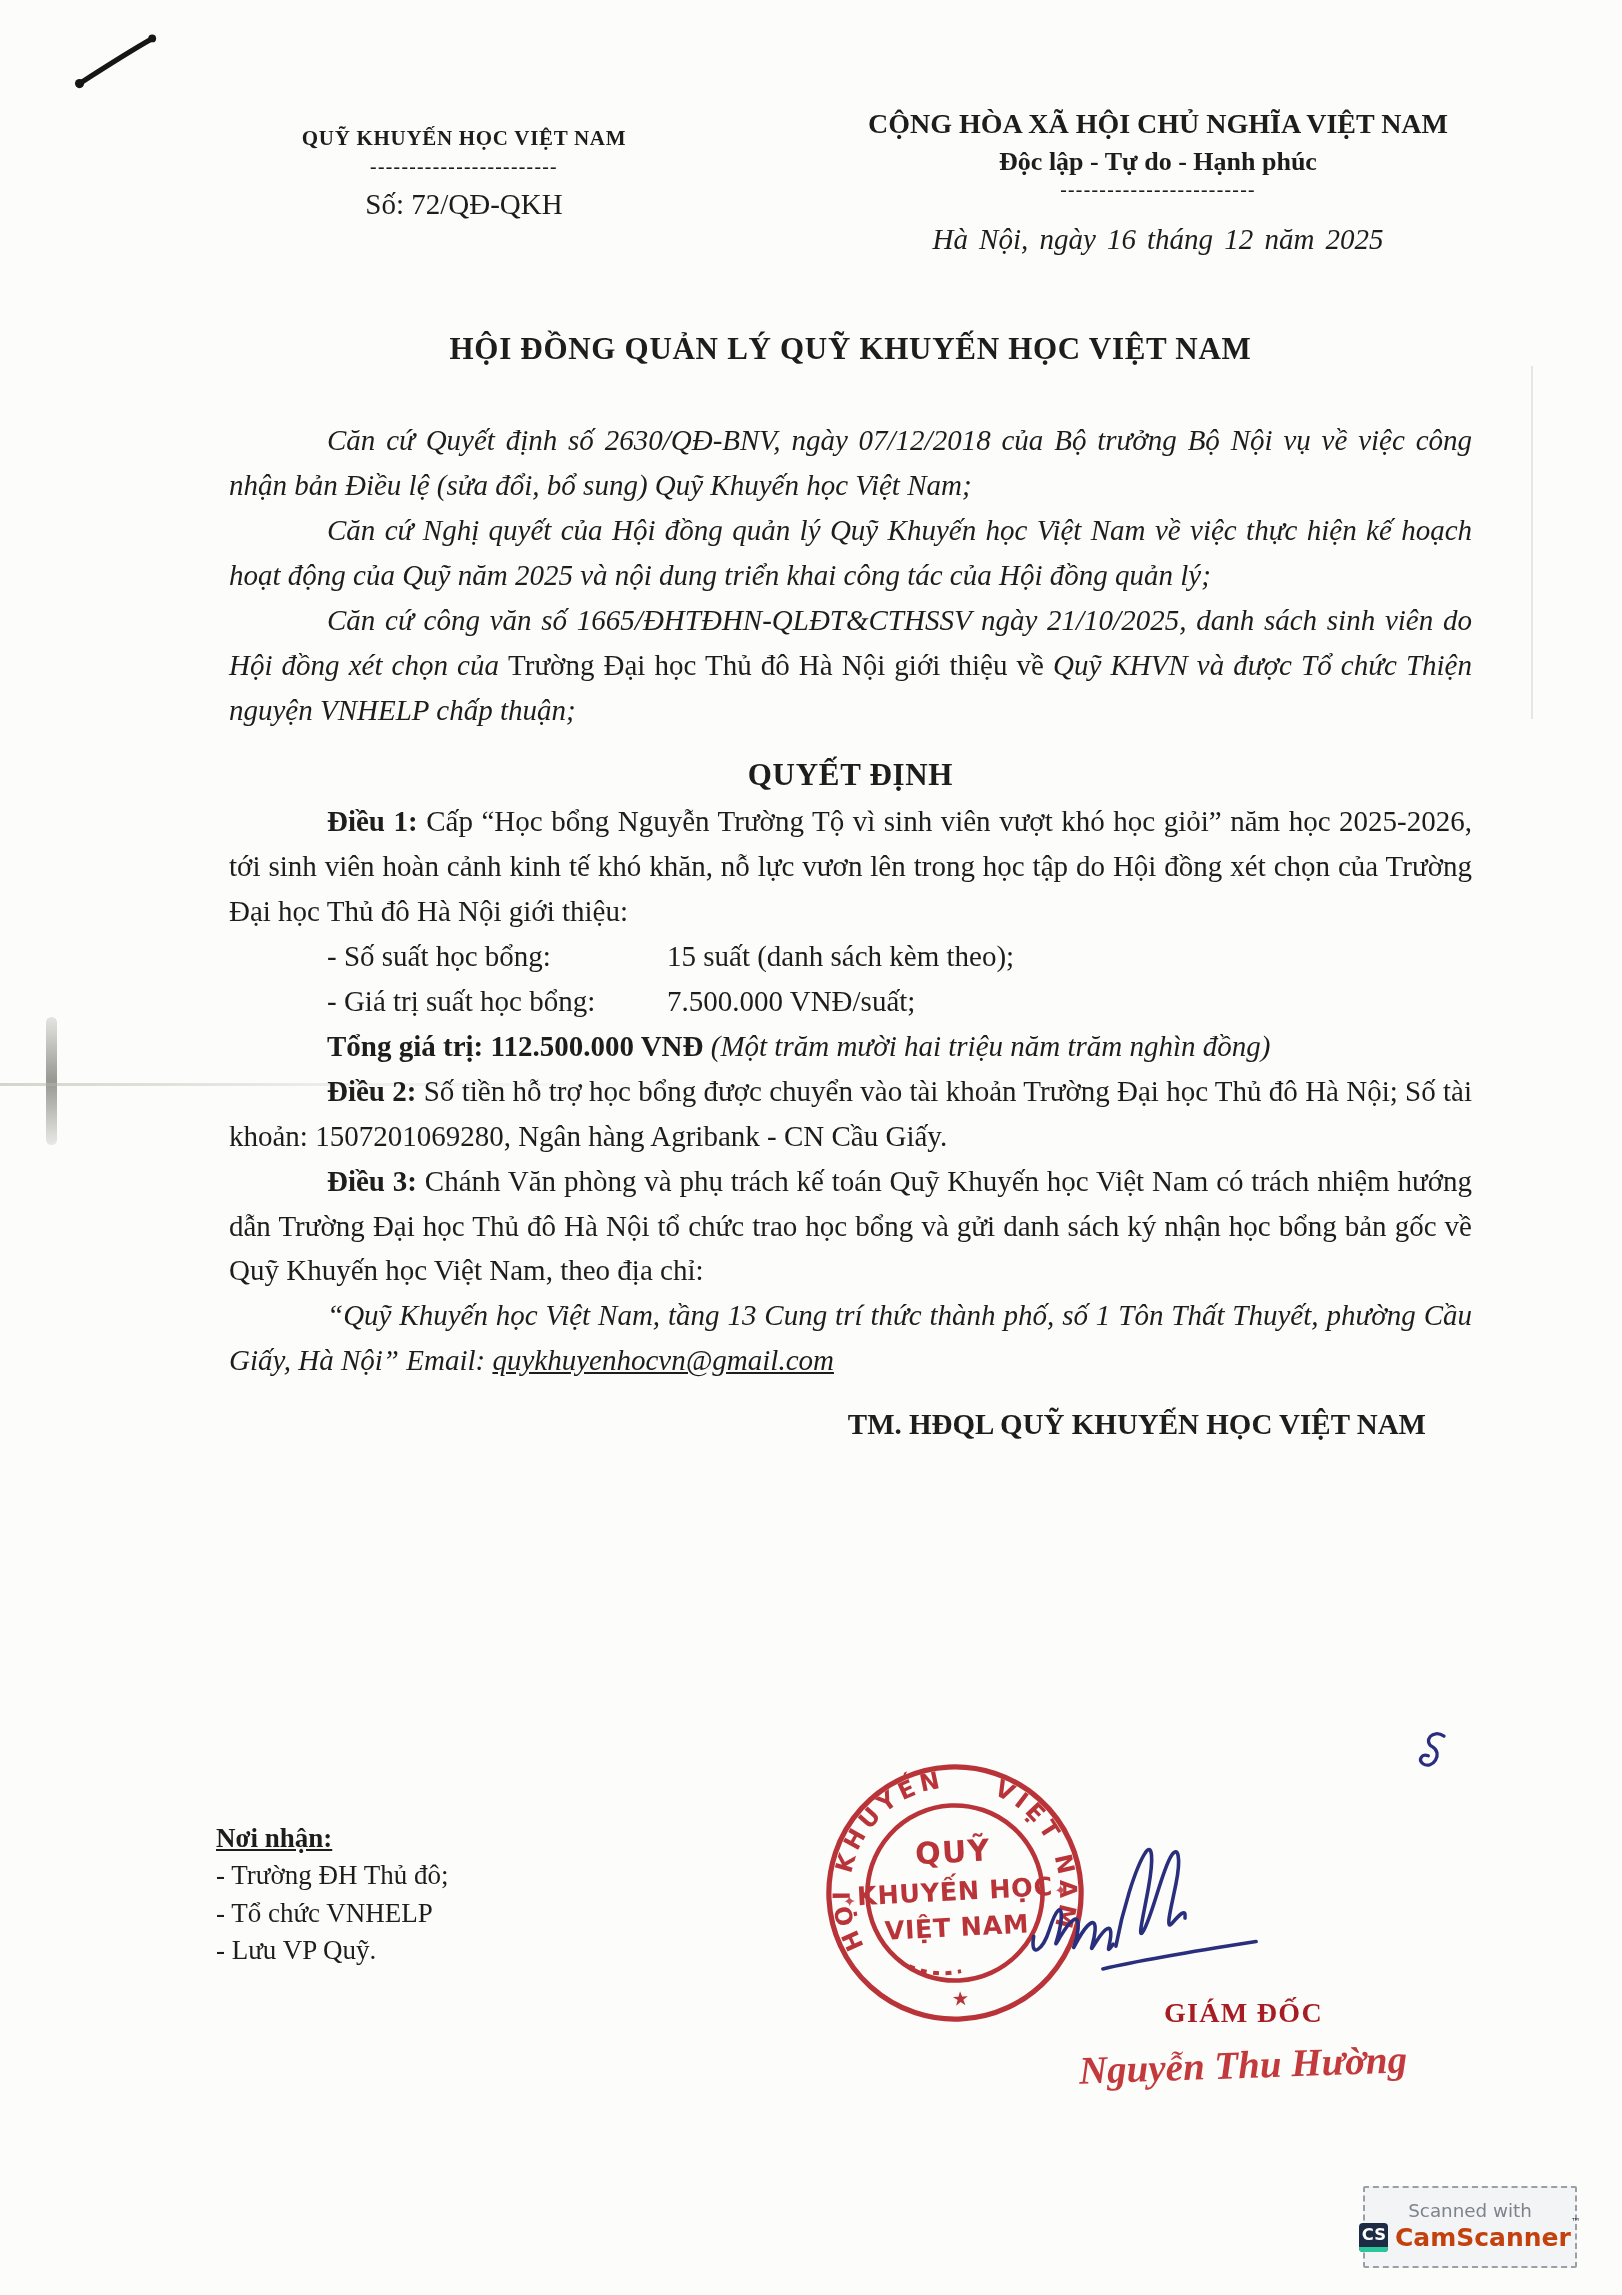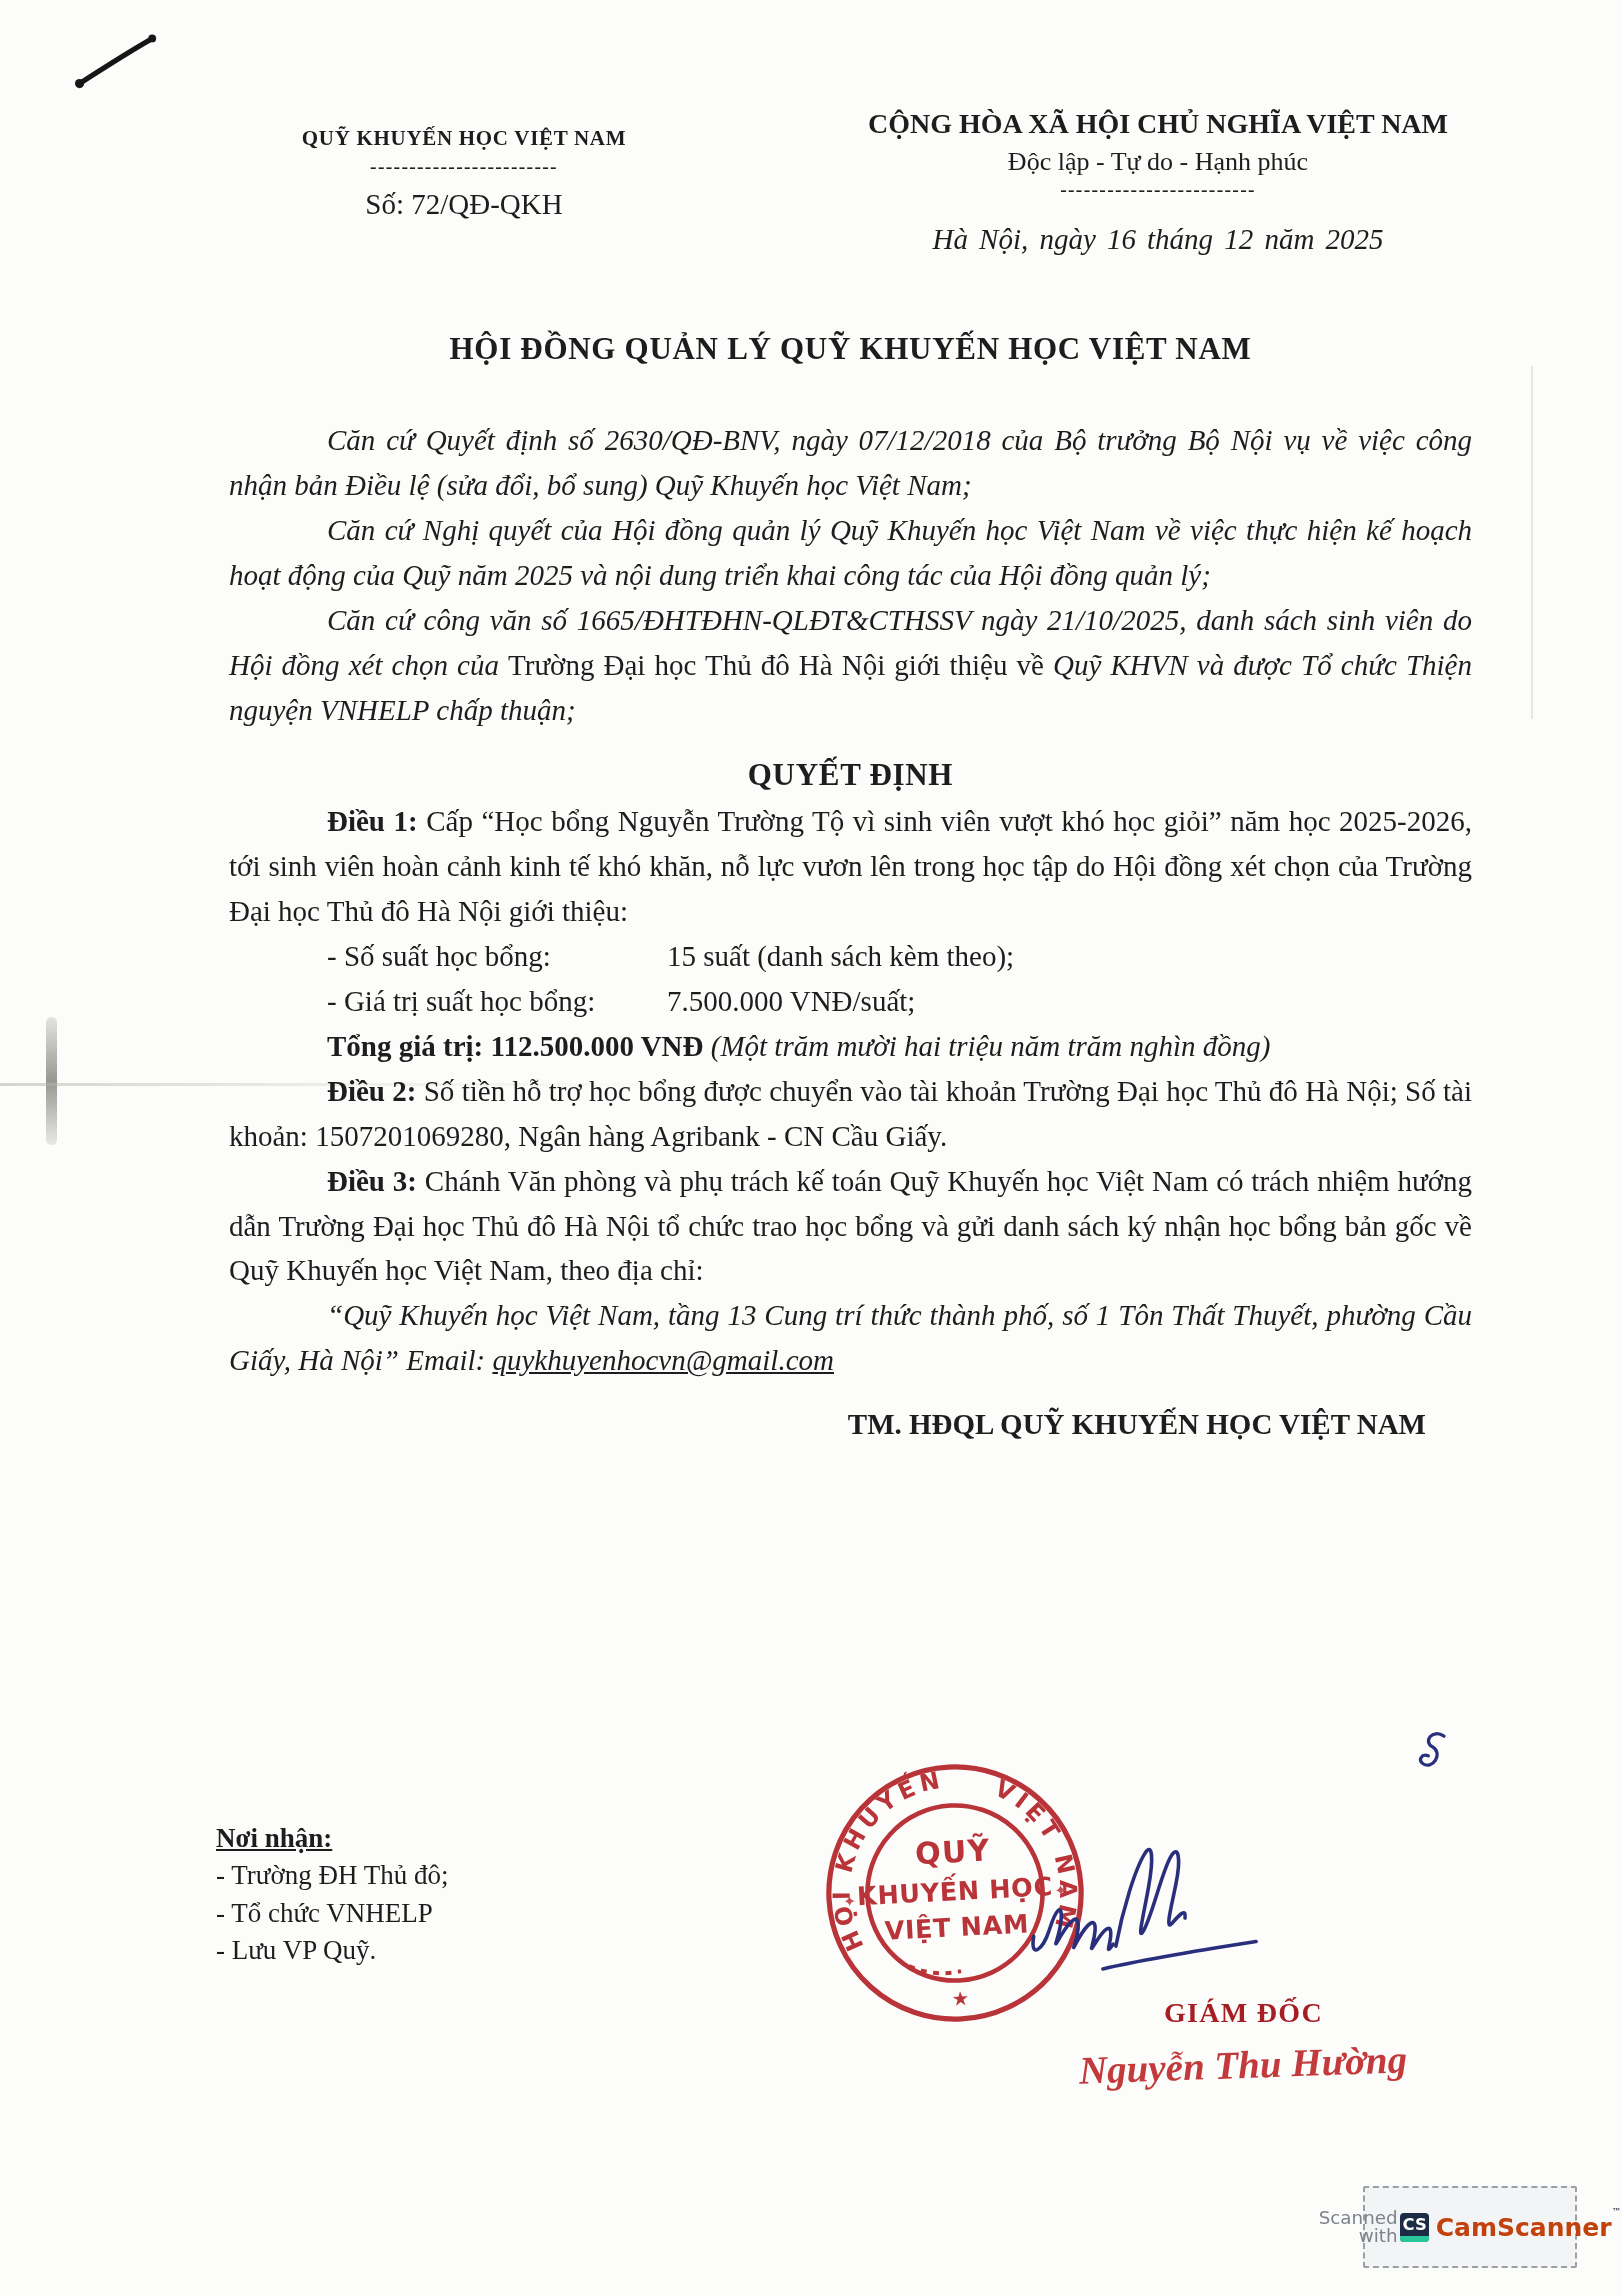--- a/index.html
+++ b/index.html
@@ -20,21 +20,21 @@
     background:linear-gradient(90deg,rgba(180,178,168,.55),rgba(200,198,190,.25),rgba(220,218,210,0));}
   .edge-line{position:absolute;left:1531px;top:366px;width:2px;height:353px;
     background:rgba(190,188,180,.35);}
   
   .hdr-left{position:absolute;left:209px;top:126px;width:510px;text-align:center;}
   .hdr-left .org{font-weight:bold;font-size:21px;letter-spacing:0.7px;}
   .hdr-left .dashes{font-weight:bold;font-size:19.6px;letter-spacing:1.3px;margin-top:5.2px;}
   .hdr-left .docnum{font-size:29px;margin-top:10px;}
   .hdr-right{position:absolute;left:821px;top:108px;width:674px;text-align:center;}
   .hdr-right .l1{font-weight:bold;font-size:28px;}
-  .hdr-right .l2{font-weight:normal;font-size:26px;margin-top:6.5px;}
+  .hdr-right .l2{font-weight:bold;font-size:26px;margin-top:6.5px;}
   .hdr-right .dashes{font-weight:bold;font-size:19.6px;letter-spacing:1.3px;margin-top:2.6px;}
   .hdr-right .dateline{font-style:italic;font-size:29px;margin-top:22px;word-spacing:3.9px;}
   
   .body{position:absolute;left:229px;top:330px;width:1243px;font-size:29px;line-height:1.55;text-align:justify;}
   .doc-title{text-align:center;font-weight:bold;font-size:31px;text-indent:0;line-height:1.2;margin-bottom:51px;letter-spacing:0.7px;}
   p.para{margin:0;text-indent:98px;}
   .recital{font-style:italic;}
   .upright{font-style:normal;}
   .email{text-decoration:underline;}
   .decision-heading{text-align:center;font-weight:bold;font-size:31px;margin-top:18.3px;margin-bottom:0;letter-spacing:0.7px;}
@@ -55,21 +55,21 @@
   .stamp{position:absolute;left:823px;top:1761px;width:264px;height:264px;transform:rotate(-3deg);opacity:.93;}
   .sig{position:absolute;left:1024px;top:1832px;width:249px;height:150px;}
   .sig-squiggle{position:absolute;left:1406px;top:1727px;width:59px;height:59px;}
   .gd{position:absolute;left:1106px;top:1997px;width:275px;text-align:center;
       font-weight:bold;font-size:28px;color:#a61d23;letter-spacing:1.3px;}
   .gd-name{position:absolute;left:1040px;top:2042px;width:406px;text-align:center;
       font-style:italic;font-weight:bold;font-size:39px;color:#c23a3c;transform:rotate(-2deg);}
   
   .cam{position:absolute;left:1363px;top:2186px;width:214px;height:82px;box-sizing:border-box;
        background:#f3f4f5;border:2px dashed #9aa0a6;border-radius:2px;
-       display:flex;align-items:center;justify-content:center;gap:2.6px;
+       display:flex;flex-direction:column;align-items:center;justify-content:center;gap:2.6px;
        font-family:"DejaVu Sans","Liberation Sans",sans-serif;text-align:right;}
   .cam-l1{color:#7d838b;font-size:18.3px;line-height:1;}
   .cam-l2{display:flex;align-items:center;gap:6.5px;line-height:1;}
   .cs-logo{width:29px;height:29px;background:#1d2b45;border-radius:4px;color:#fff;
        font-weight:bold;font-size:16.4px;display:flex;align-items:center;justify-content:center;
        position:relative;overflow:hidden;}
   .cs-logo .bar{position:absolute;bottom:0;left:0;right:0;height:5.2px;background:#2bc79c;}
   .cs-logo .cs-txt{position:relative;top:-2px;}
   .cam-brand{color:#c2410c;font-size:25px;font-weight:bold;}
   .cam-tm{color:#16233c;font-size:9.8px;vertical-align:top;position:relative;top:-7.9px;}

